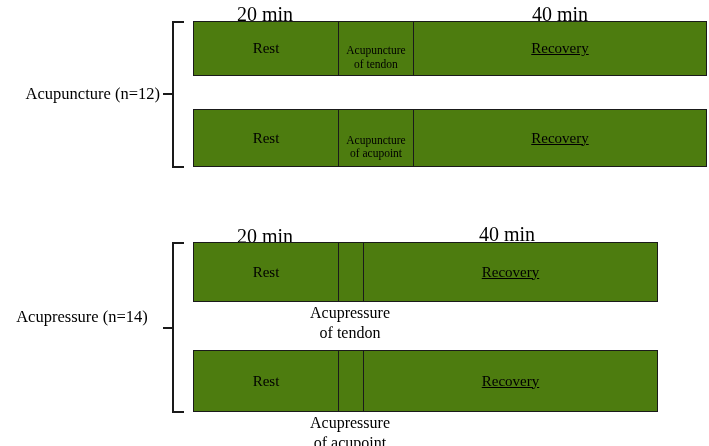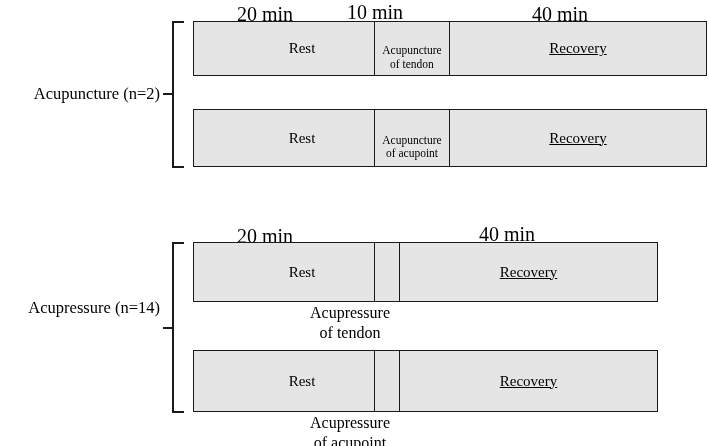--- a/index.html
+++ b/index.html
@@ -19,21 +19,21 @@
 
   
   .group-label {
     position: absolute;
     font-size: 16.5px;
     line-height: 1;
     white-space: nowrap;
     text-align: right;
   }
   #acupuncture-group-label { left: 4px;  top: 86px;  width: 156px; }
-  #acupressure-group-label { left: 4px;  top: 300px; width: 156px; }
+  #acupressure-group-label { left: 4px;  top: 309px; width: 156px; text-align: center; }
 
   
   .bracket {
     position: absolute;
     border-left: 2.2px solid #1a1a1a;
     border-top: 2.2px solid #1a1a1a;
     border-bottom: 2.2px solid #1a1a1a;
     box-sizing: border-box;
   }
   #acupuncture-bracket { left: 172px; top: 21px;  width: 12px; height: 147px; }
@@ -47,22 +47,21 @@
   }
   #acupuncture-bracket-tick { left: 163px; top: 93px;  }
   #acupressure-bracket-tick { left: 163px; top: 327px; }
 
   
   .timeline-bar {
     position: absolute;
     display: flex;
     box-sizing: border-box;
     border: 1.6px solid #1a1a1a;
-    background: #e5e5e5;
-    padding-left: 36px;
+    background: #4d7c0f;
   }
   .segment {
     box-sizing: border-box;
     display: flex;
     align-items: center;
     justify-content: center;
     text-align: center;
     border-right: 1.6px solid #1a1a1a;
     overflow: hidden;
   }
@@ -103,27 +102,26 @@
     line-height: 1.22;
     text-align: center;
     white-space: nowrap;
   }
 </style>
 </head>
 <body>
 
 <div id="figure">
 
-  <div class="group-label" id="acupuncture-group-label">Acupuncture (n=2)</div>
+  <div class="group-label" id="acupuncture-group-label">Acupuncture (n=12)</div>
 
   <div class="bracket-tick" id="acupuncture-bracket-tick"></div>
   <div class="bracket" id="acupuncture-bracket"></div>
 
   <div class="duration-label" style="left: 215px; top: 4px; width: 100px;">20 min</div>
-  <div class="duration-label" style="left: 325px; top: 2px; width: 100px;">10 min</div>
   <div class="duration-label" style="left: 510px; top: 4px; width: 100px;">40 min</div>
 
   <div class="timeline-bar" id="acupuncture-row-tendon">
     <div class="segment" style="width: 145px;">
       <span class="seg-label">Rest</span>
     </div>
     <div class="segment" style="width: 75px;">
       <span class="seg-label small">
         <span>Acupuncture</span><br>
         <span>of tendon</span>

